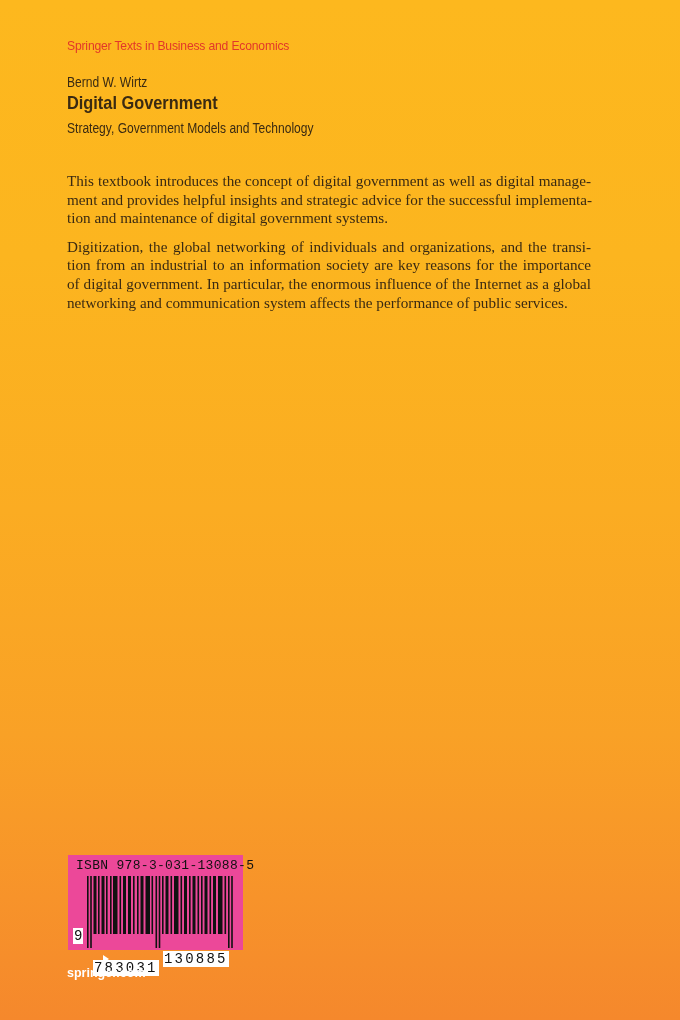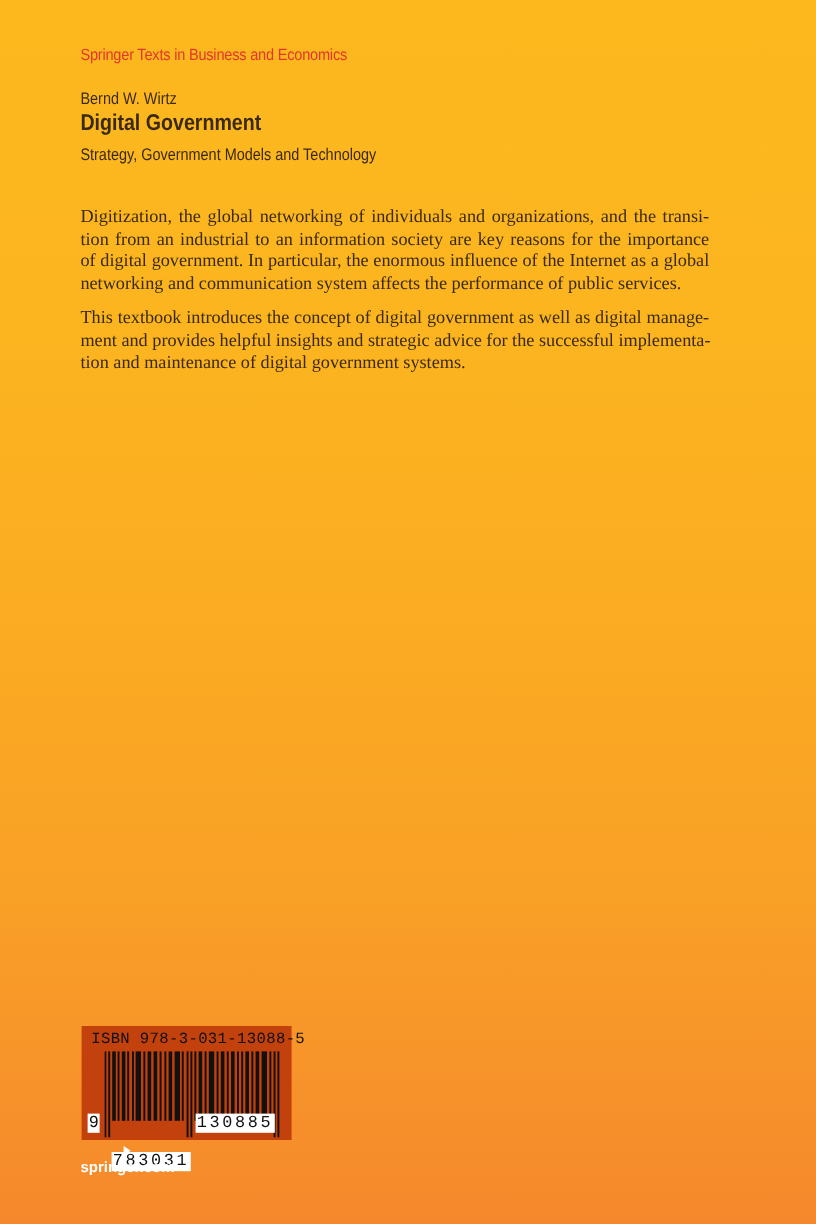--- a/index.html
+++ b/index.html
@@ -58,21 +58,21 @@
       color: #3A2A12;
       text-align: justify;
     }
     .blurb p { margin: 0 0 10px 0; }
     .blurb .lines span { display: block; text-align: justify; text-align-last: justify; white-space: nowrap; }
     .blurb .lines span.last { text-align-last: left; }
     .barcode-box {
       position: absolute;
       left: 68px; top: 855px;
       width: 175px; height: 95px;
-      background: #c2410c;
+      background: #ec4899;
     }
     .isbn-text {
       position: absolute;
       left: 8px; top: 3px;
       font-family: "Liberation Mono", monospace;
       font-size: 13px;
       color: #111;
       letter-spacing: 0.3px;
       white-space: nowrap;
     }
@@ -115,29 +115,29 @@
 </head>
 <body>
 
 <div class="series">Springer Texts in Business and Economics</div>
 <div class="author">Bernd W. Wirtz</div>
 <div class="title">Digital Government</div>
 <div class="subtitle">Strategy, Government Models and Technology</div>
 
 <div class="blurb">
   <p class="lines">
+    <span>This textbook introduces the concept of digital government as well as digital manage-</span>
+    <span>ment and provides helpful insights and strategic advice for the successful implementa-</span>
+    <span class="last">tion and maintenance of digital government systems.</span>
+  </p>
+  <p class="lines">
     <span>Digitization, the global networking of individuals and organizations, and the transi-</span>
     <span>tion from an industrial to an information society are key reasons for the importance</span>
     <span>of digital government. In particular, the enormous influence of the Internet as a global</span>
     <span class="last">networking and communication system affects the performance of public services.</span>
-  </p>
-  <p class="lines">
-    <span>This textbook introduces the concept of digital government as well as digital manage-</span>
-    <span>ment and provides helpful insights and strategic advice for the successful implementa-</span>
-    <span class="last">tion and maintenance of digital government systems.</span>
   </p>
 </div>
 
 <div class="barcode-box">
   <div class="isbn-text">ISBN 978-3-031-13088-5</div>
   <svg class="bars" viewBox="0 0 150 72" preserveAspectRatio="none">
     <g fill="#111">
 
       <rect x="0" y="0" width="1.6" height="72"></rect>
       <rect x="3.2" y="0" width="1.6" height="72"></rect>
@@ -175,19 +175,19 @@
       <rect x="126" y="0" width="3" height="58"></rect>
       <rect x="131" y="0" width="4.5" height="58"></rect>
       <rect x="137.5" y="0" width="1.6" height="58"></rect>
 
       <rect x="141" y="0" width="1.6" height="72"></rect>
       <rect x="144.2" y="0" width="1.6" height="72"></rect>
     </g>
   </svg>
   <span class="bar-digits" style="left:5px;">9</span>
   <span class="bar-digits" style="left:25px; letter-spacing:2.2px;margin-top:32px;">783031</span>
-  <span class="bar-digits" style="left:95px; letter-spacing:2.2px;">130885</span>
+  <span class="bar-digits" style="left:95px; letter-spacing:2.2px;margin-top:23px;">130885</span>
 </div>
 
 <a class="springer-link">
   <span class="arrow-icon"></span>
   <span>springer.com</span>
 </a>
 
 </body></html>

